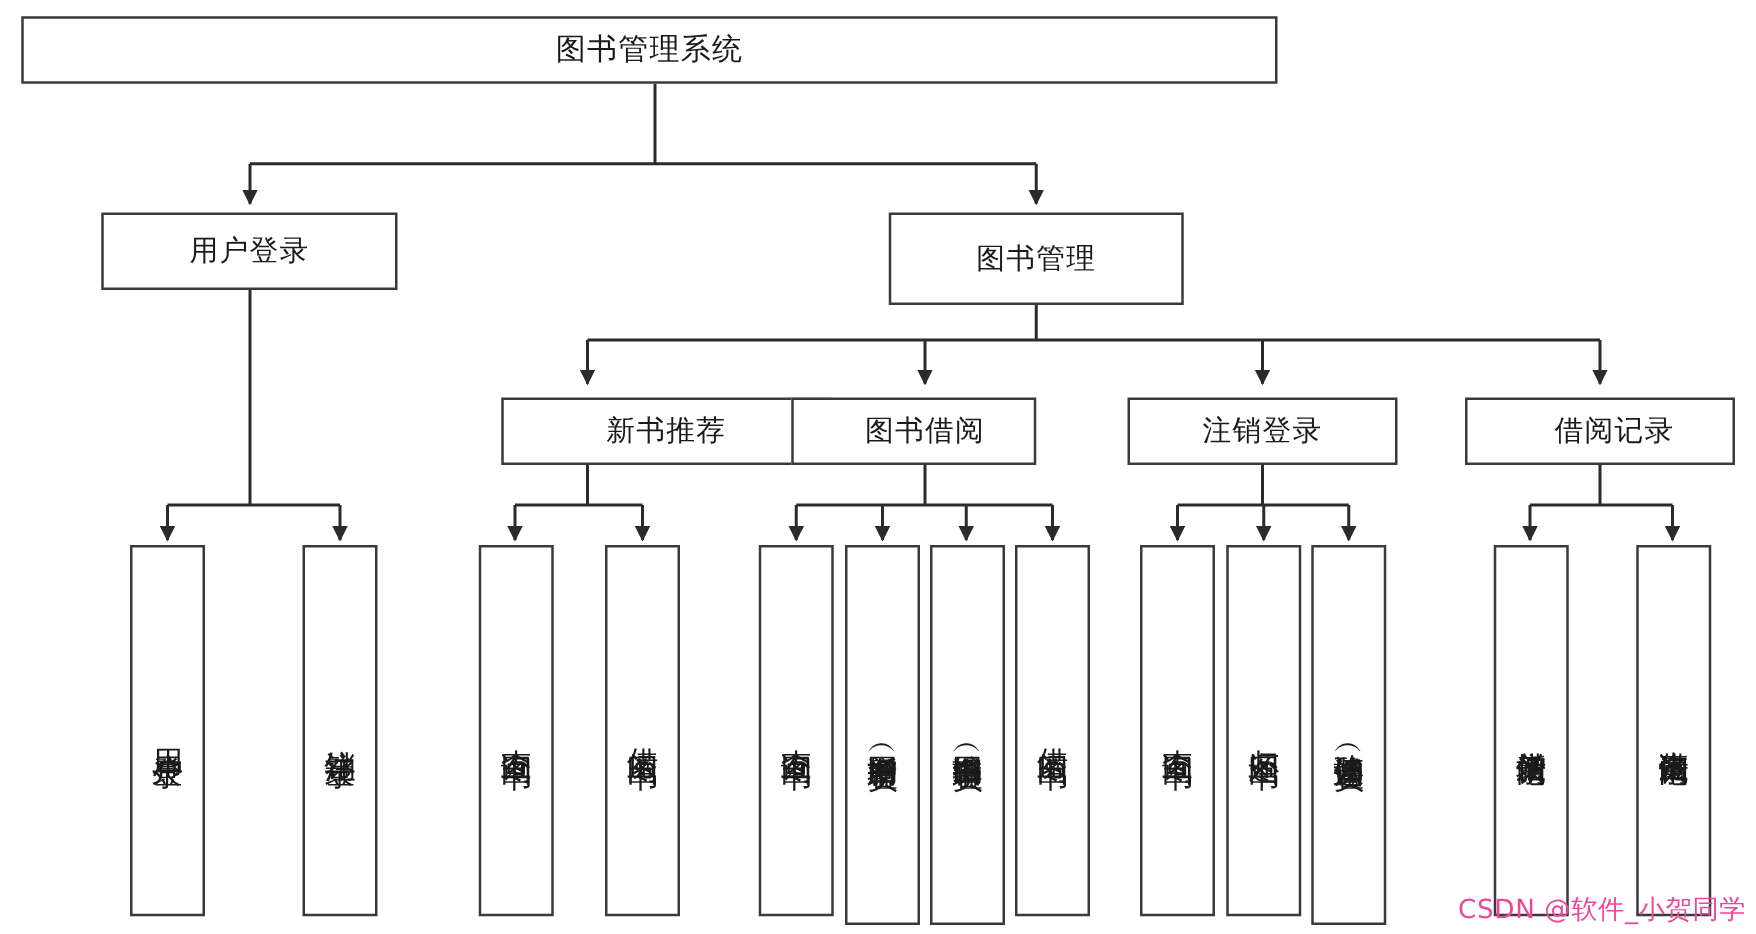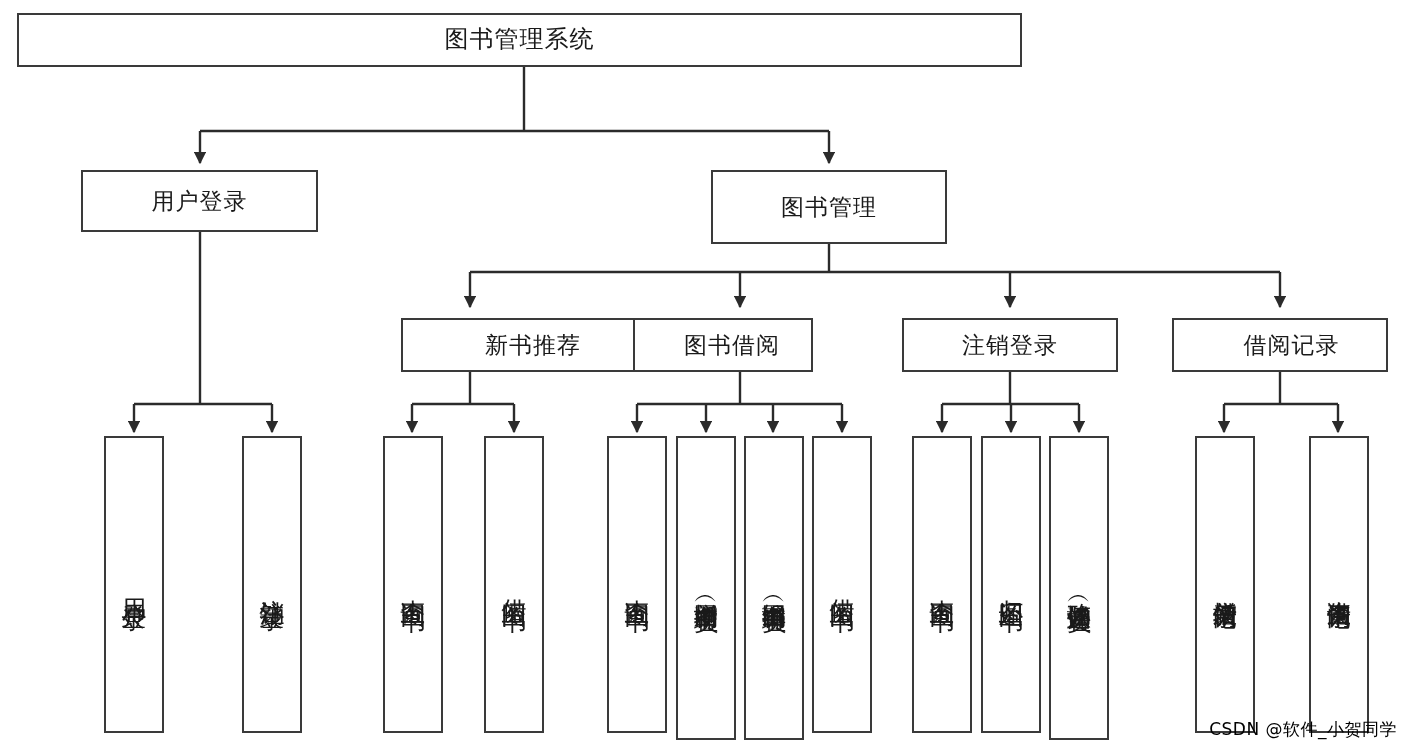--- a/index.html
+++ b/index.html
@@ -68,22 +68,22 @@
     white-space: nowrap;
   }
   .v-node.tall .node-label {
     font-size: 24px;
     letter-spacing: 1px;
   }
   #watermark {
     position: absolute;
     right: 8px;
     bottom: 6px;
-    font-size: 17px;
-    color: #000000;
+    font-size: 21px;
+    color: #ec4899;
     letter-spacing: 0.5px;
     z-index: 5;
     white-space: nowrap;
     font-family: "DejaVu Sans", "Liberation Sans", sans-serif;
   }
 </style>
 </head>
 <body>
 
 <div id="canvas">
@@ -145,21 +145,21 @@
   <div class="node h-node" style="left:81px; top:170px; width:237px; height:62px;">
     <span class="node-label">用户登录</span>
   </div>
   <div class="node h-node" style="left:711px; top:170px; width:236px; height:74px;">
     <span class="node-label">图书管理</span>
   </div>
 
   <div class="node h-node" style="left:361px; top:318px; width:264px; height:54px;margin-left:40px;">
     <span class="node-label">新书推荐</span>
   </div>
-  <div class="node h-node" style="left:633px; top:318px; width:180px; height:54px;padding-left:18px;">
+  <div class="node h-node" style="left:633px; top:318px; width:196px; height:54px;padding-left:18px;">
     <span class="node-label">图书借阅</span>
   </div>
   <div class="node h-node" style="left:902px; top:318px; width:216px; height:54px;">
     <span class="node-label">注销登录</span>
   </div>
   <div class="node h-node" style="left:1172px; top:318px; width:216px; height:54px;padding-left:23px;">
     <span class="node-label">借阅记录</span>
   </div>
 
   <div class="node v-node" style="left:104px; top:436px; width:60px; height:297px;">

